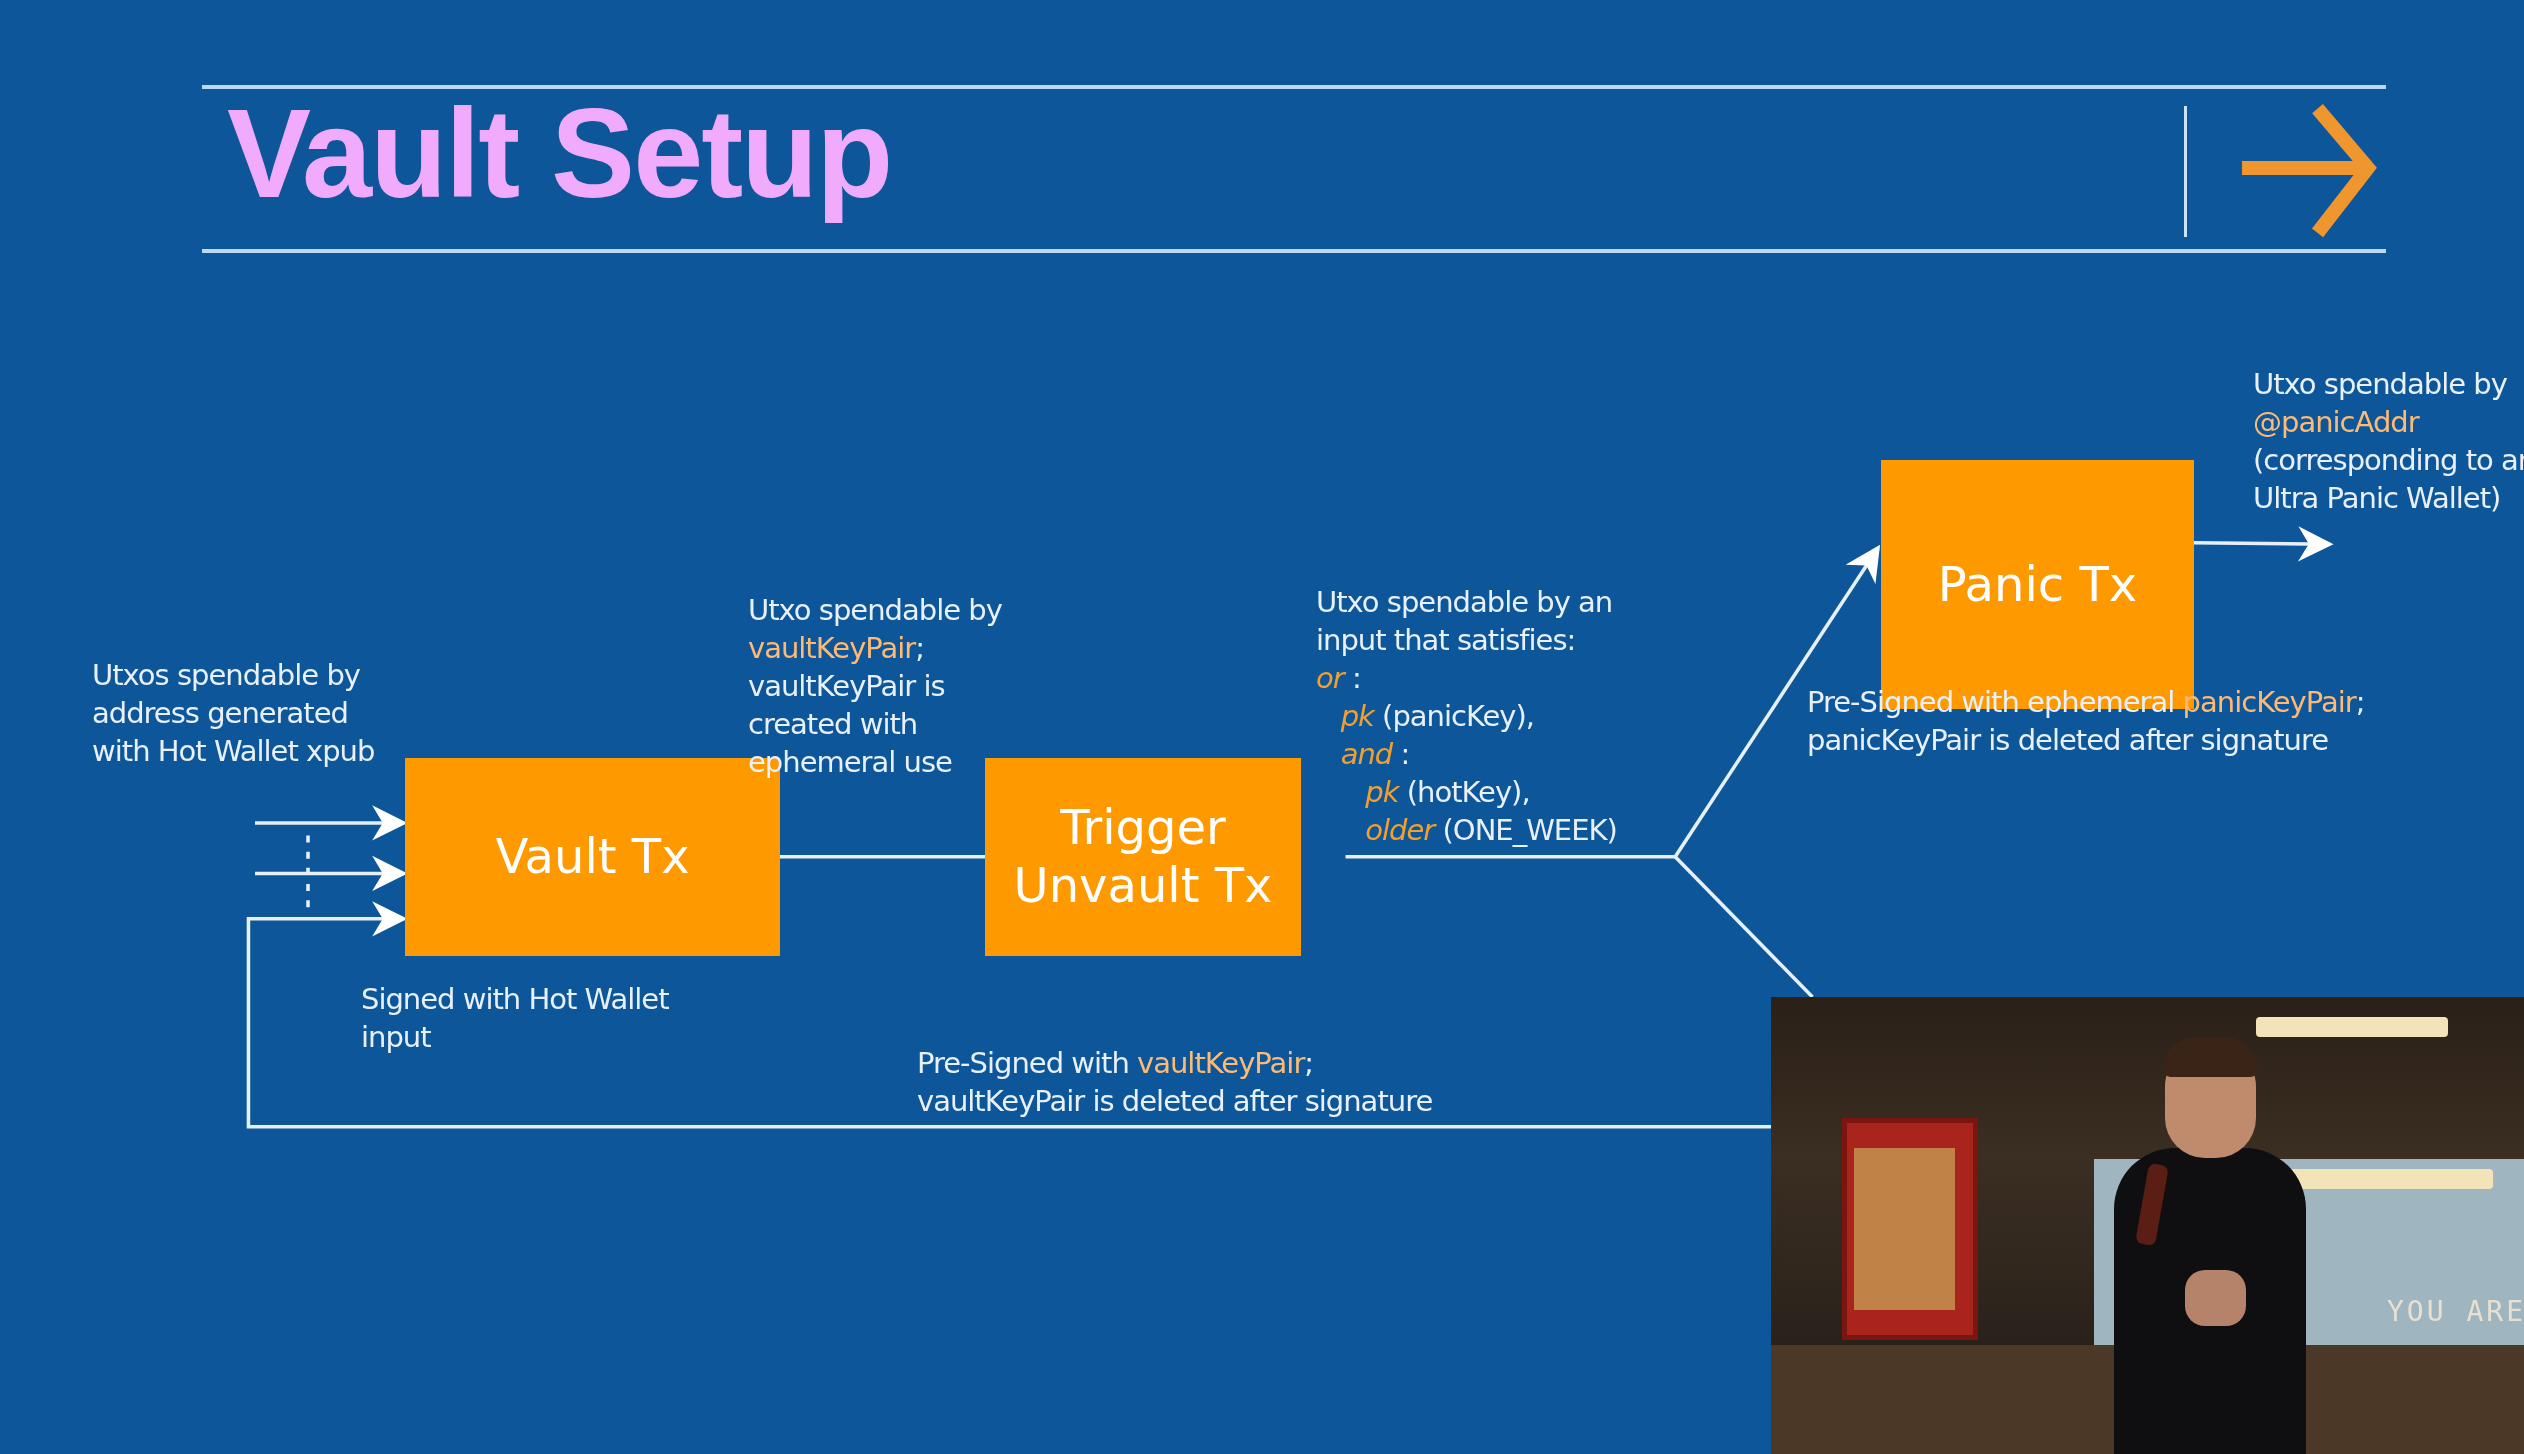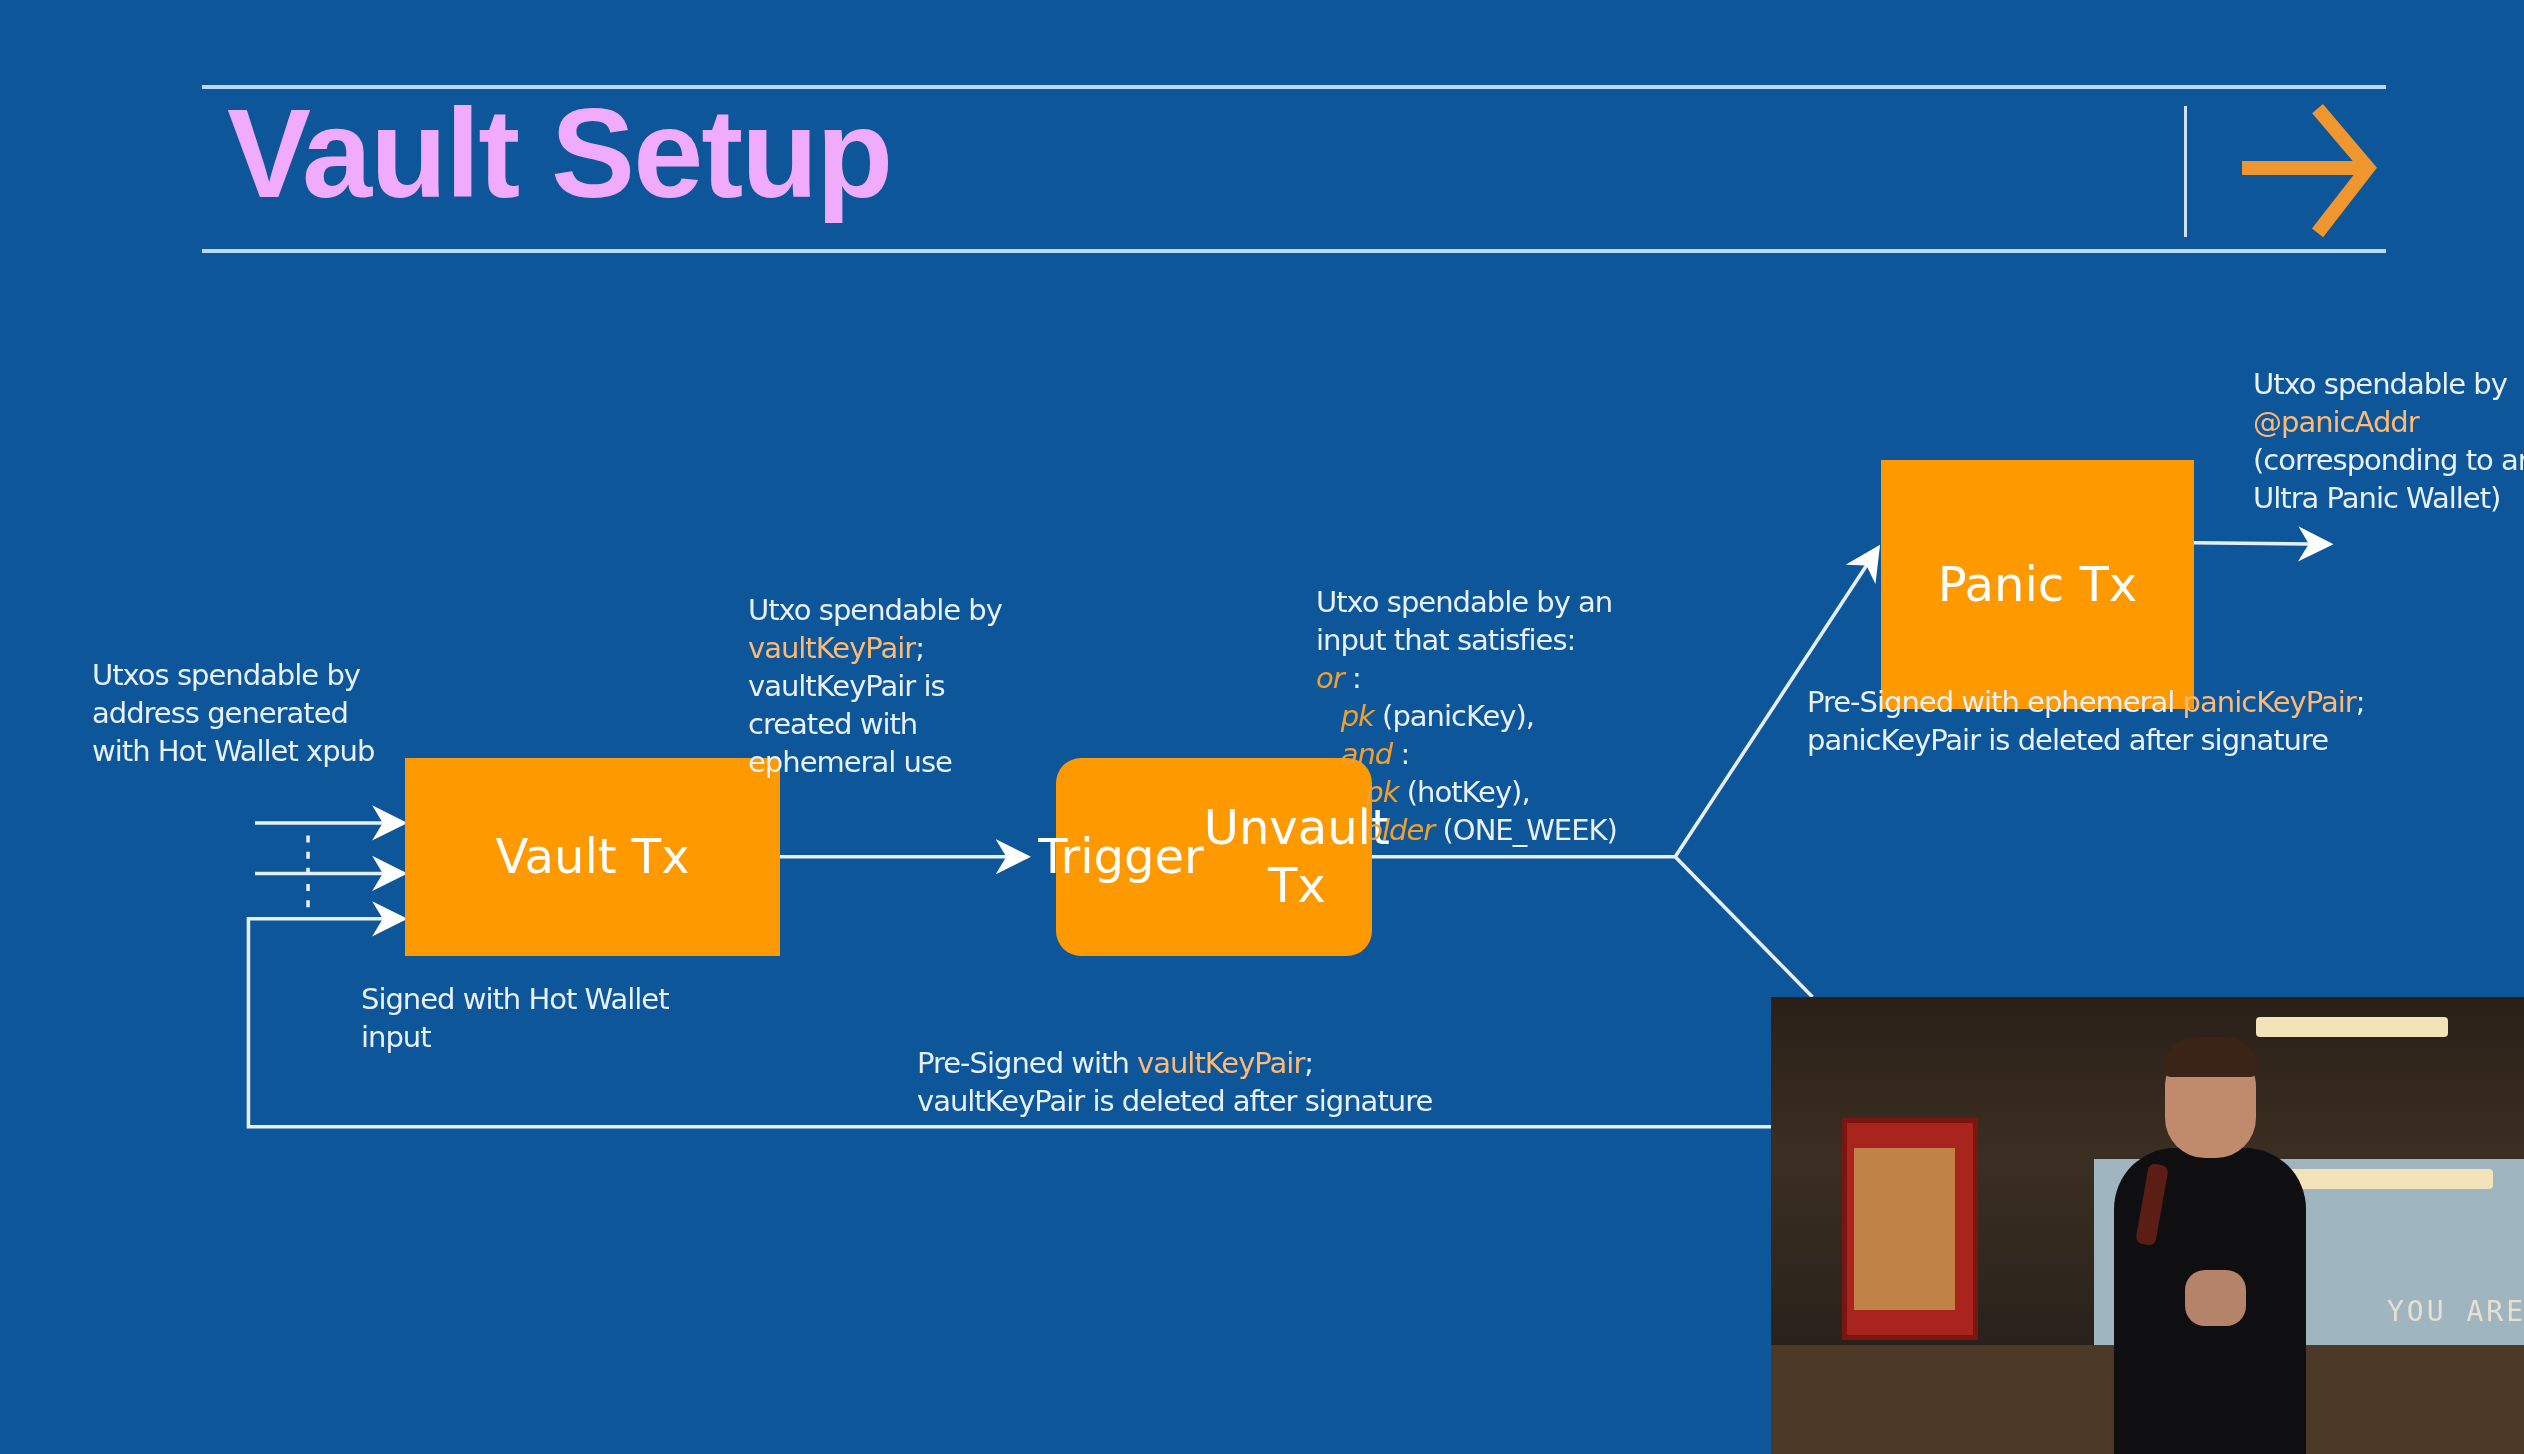--- a/index.html
+++ b/index.html
@@ -77,21 +77,21 @@
     <line x1="2665" y1="1697" x2="3318" y2="1697"></line>
     <line x1="3318" y1="1697" x2="3720" y2="1085" marker-end="url(#ah)"></line>
     <line x1="3318" y1="1697" x2="3590" y2="1975"></line>
     <line x1="4345" y1="1075" x2="4615" y2="1078" marker-end="url(#ah)"></line>
   </g>
 </svg>
 
 <div class="box" style="left:405px; top:758px; width:375px; height:198px;">
   <span>Vault Tx</span>
 </div>
-<div class="box" style="left:1056px; top:758px; width:316px; height:198px; flex-direction:row;border-radius:25px;">
+<div class="box" style="left:985px; top:758px; width:316px; height:198px; flex-direction:column;">
   <span>Trigger</span>
   <span>Unvault Tx</span>
 </div>
 <div class="box" style="left:1881px; top:443px; width:313px; height:249px;margin-top:17px;">
   <span>Panic Tx</span>
 </div>
 
 <div class="note" style="left:92px; top:656px;"><span>Utxos spendable by</span>
 <span>address generated</span>
 <span>with Hot Wallet xpub</span></div>

